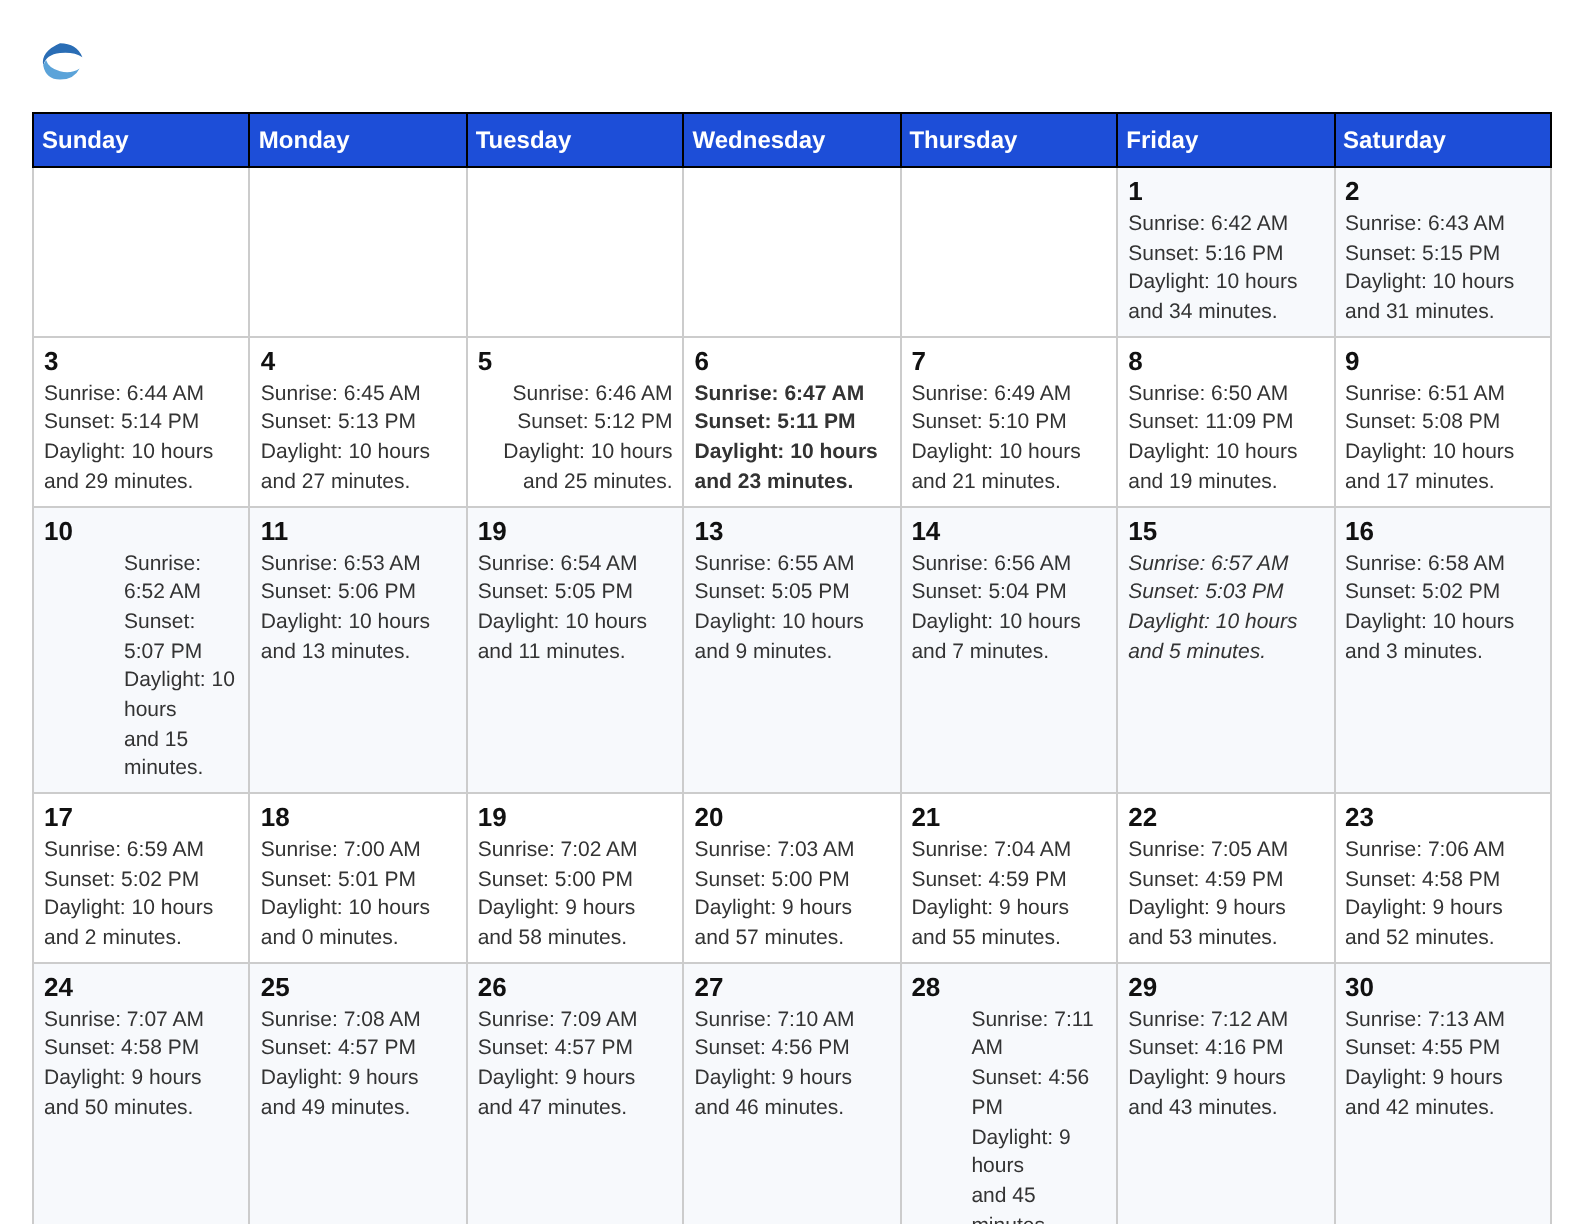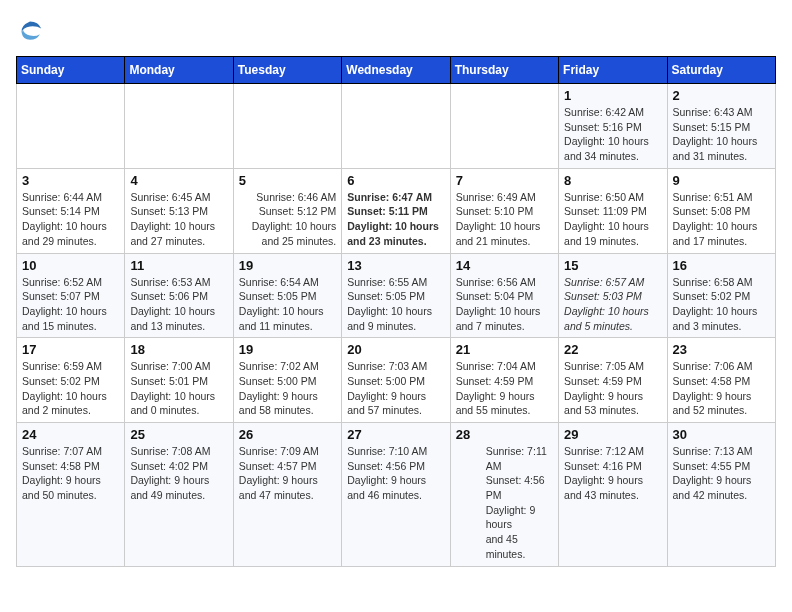--- a/index.html
+++ b/index.html
@@ -188,21 +188,21 @@
           <div class="day-number">9</div>
           <div class="day-detail" style="white-space: pre-line;">Sunrise: 6:51 AM
 Sunset: 5:08 PM
 Daylight: 10 hours
 and 17 minutes.</div>
         </td>
       </tr>
       <tr>
         <td>
           <div class="day-number">10</div>
-          <div class="day-detail" style="white-space: pre-line;">Sunrise: 6:52 AM
+          <div class="day-detail" style="white-space: pre-line; margin-left: 40px;">Sunrise: 6:52 AM
 Sunset: 5:07 PM
 Daylight: 10 hours
 and 15 minutes.</div>
         </td>
         <td>
           <div class="day-number">11</div>
           <div class="day-detail" style="white-space: pre-line;">Sunrise: 6:53 AM
 Sunset: 5:06 PM
 Daylight: 10 hours
 and 13 minutes.</div>
@@ -298,21 +298,21 @@
         <td>
           <div class="day-number">24</div>
           <div class="day-detail" style="white-space: pre-line;">Sunrise: 7:07 AM
 Sunset: 4:58 PM
 Daylight: 9 hours
 and 50 minutes.</div>
         </td>
         <td>
           <div class="day-number">25</div>
           <div class="day-detail" style="white-space: pre-line;">Sunrise: 7:08 AM
-Sunset: 4:02 PM
+Sunset: 4:57 PM
 Daylight: 9 hours
 and 49 minutes.</div>
         </td>
         <td>
           <div class="day-number">26</div>
           <div class="day-detail" style="white-space: pre-line;">Sunrise: 7:09 AM
 Sunset: 4:57 PM
 Daylight: 9 hours
 and 47 minutes.</div>
         </td>

